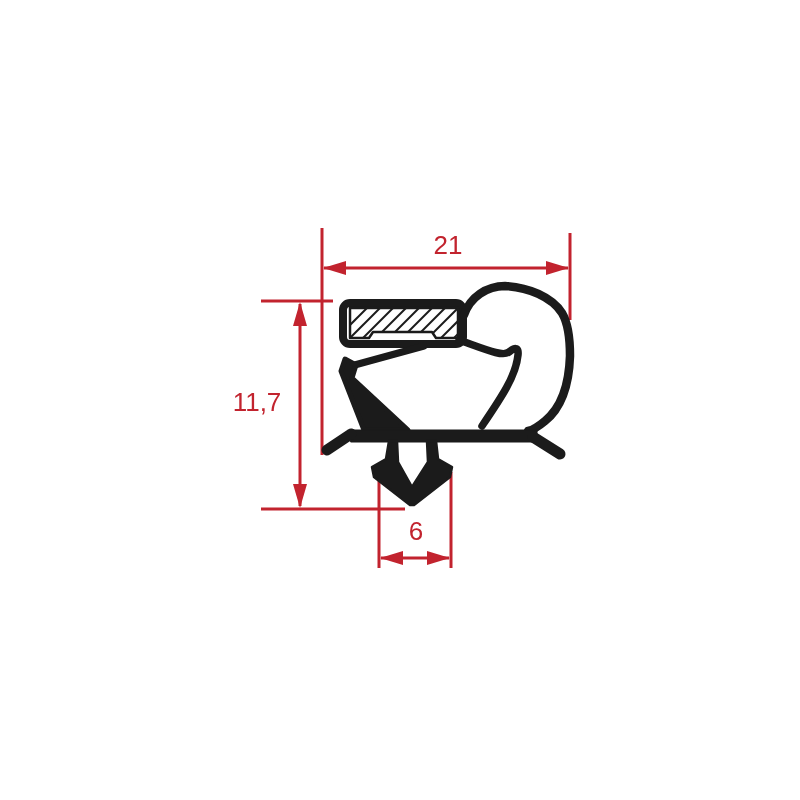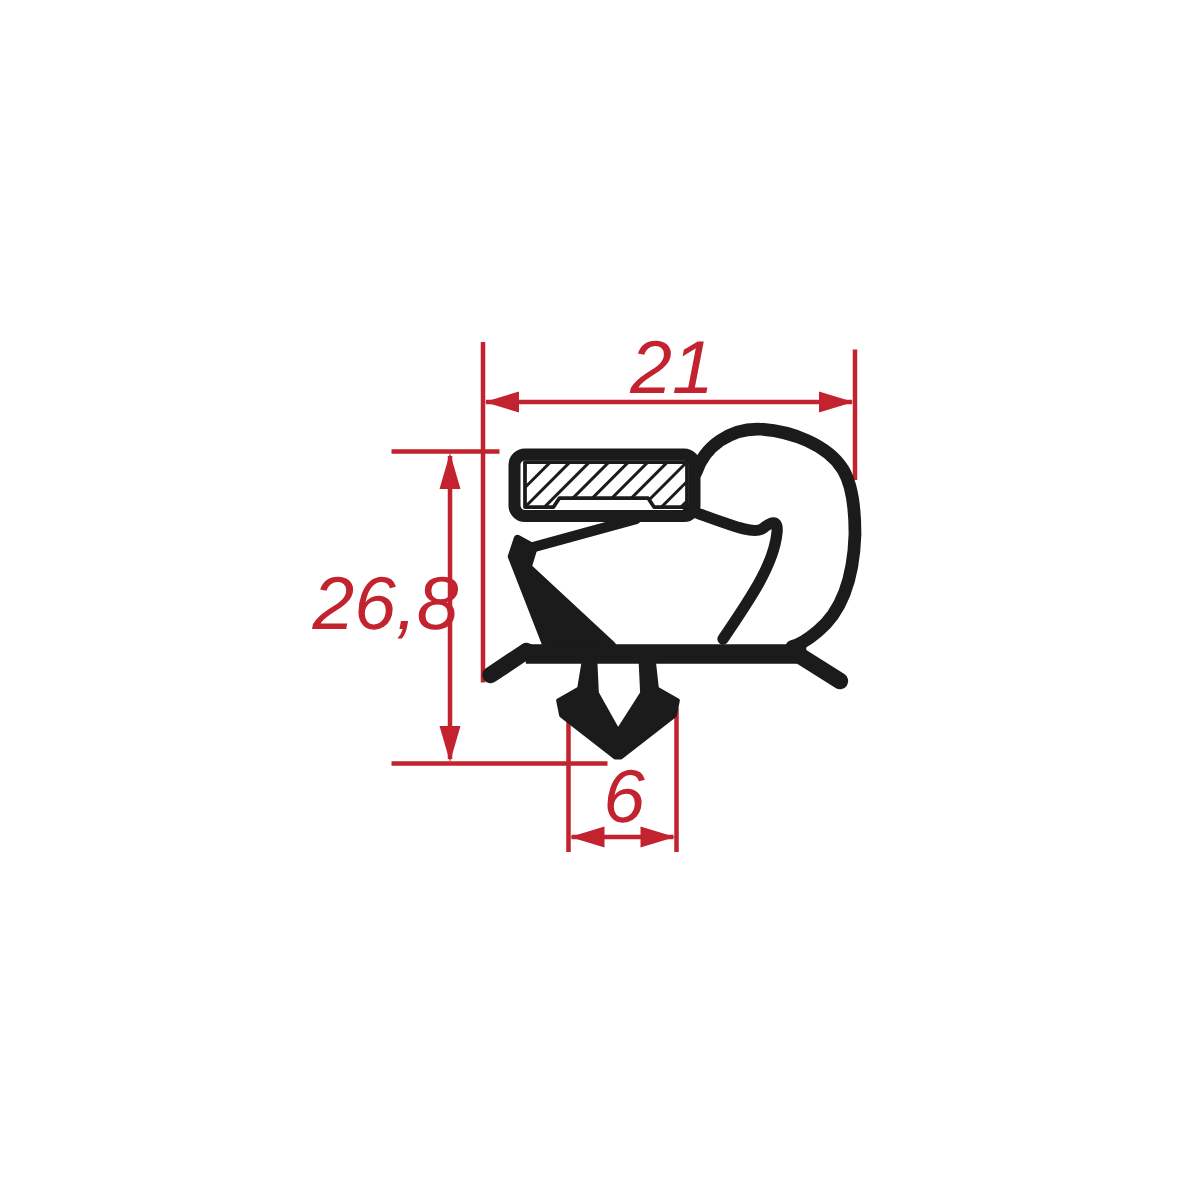--- a/index.html
+++ b/index.html
@@ -44,25 +44,24 @@
     stroke-linecap: round;
   }
   .hatch-line {
     stroke: var(--blk, #1b1b1b);
     stroke-width: 2;
     fill: none;
   }
   .dim-label {
     position: absolute;
     transform: translate(-50%, -50%);
-    font-size: 50px;
+    font-size: 26px;
     line-height: 1;
     color: var(--red, #c2232e);
     white-space: nowrap;
-    font-style: italic;
   }
 </style>
 </head>
 <body>
 
 <div class="canvas">
 
   <svg class="drawing-svg" width="800" height="800" viewBox="0 0 800 800">
 
     <defs>
@@ -132,15 +131,15 @@
 
       <path class="blk-stroke" stroke-width="11" d="M351,434 L327,450"></path>
       <path class="blk-stroke" stroke-width="11" d="M533,437 L560,454"></path>
 
       <path class="blk-fill" stroke-width="2.5" d="M389,441 L386,459 L372,467 L374,477 L410,505 L414,505 L450,477
                L452,467 L438,459 L436,441 L427,441 L428,462 L412,487 L398,462 L397,441 Z"></path>
     </g>
   </svg>
 
   <div class="dim-label" style="left:448px; top:245px;">21</div>
-  <div class="dim-label" style="left:257px; top:402px;">26,8</div>
+  <div class="dim-label" style="left:257px; top:402px;">11,7</div>
   <div class="dim-label" style="left:416px; top:531px;">6</div>
 </div>
 
 </body></html>

